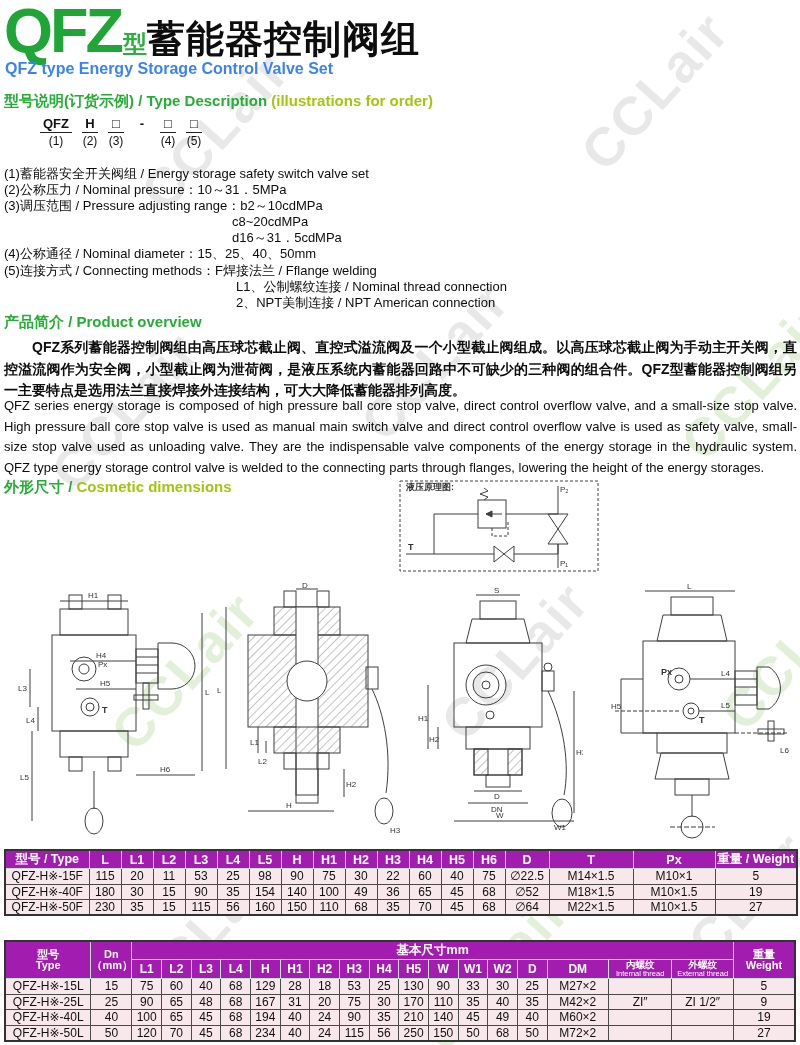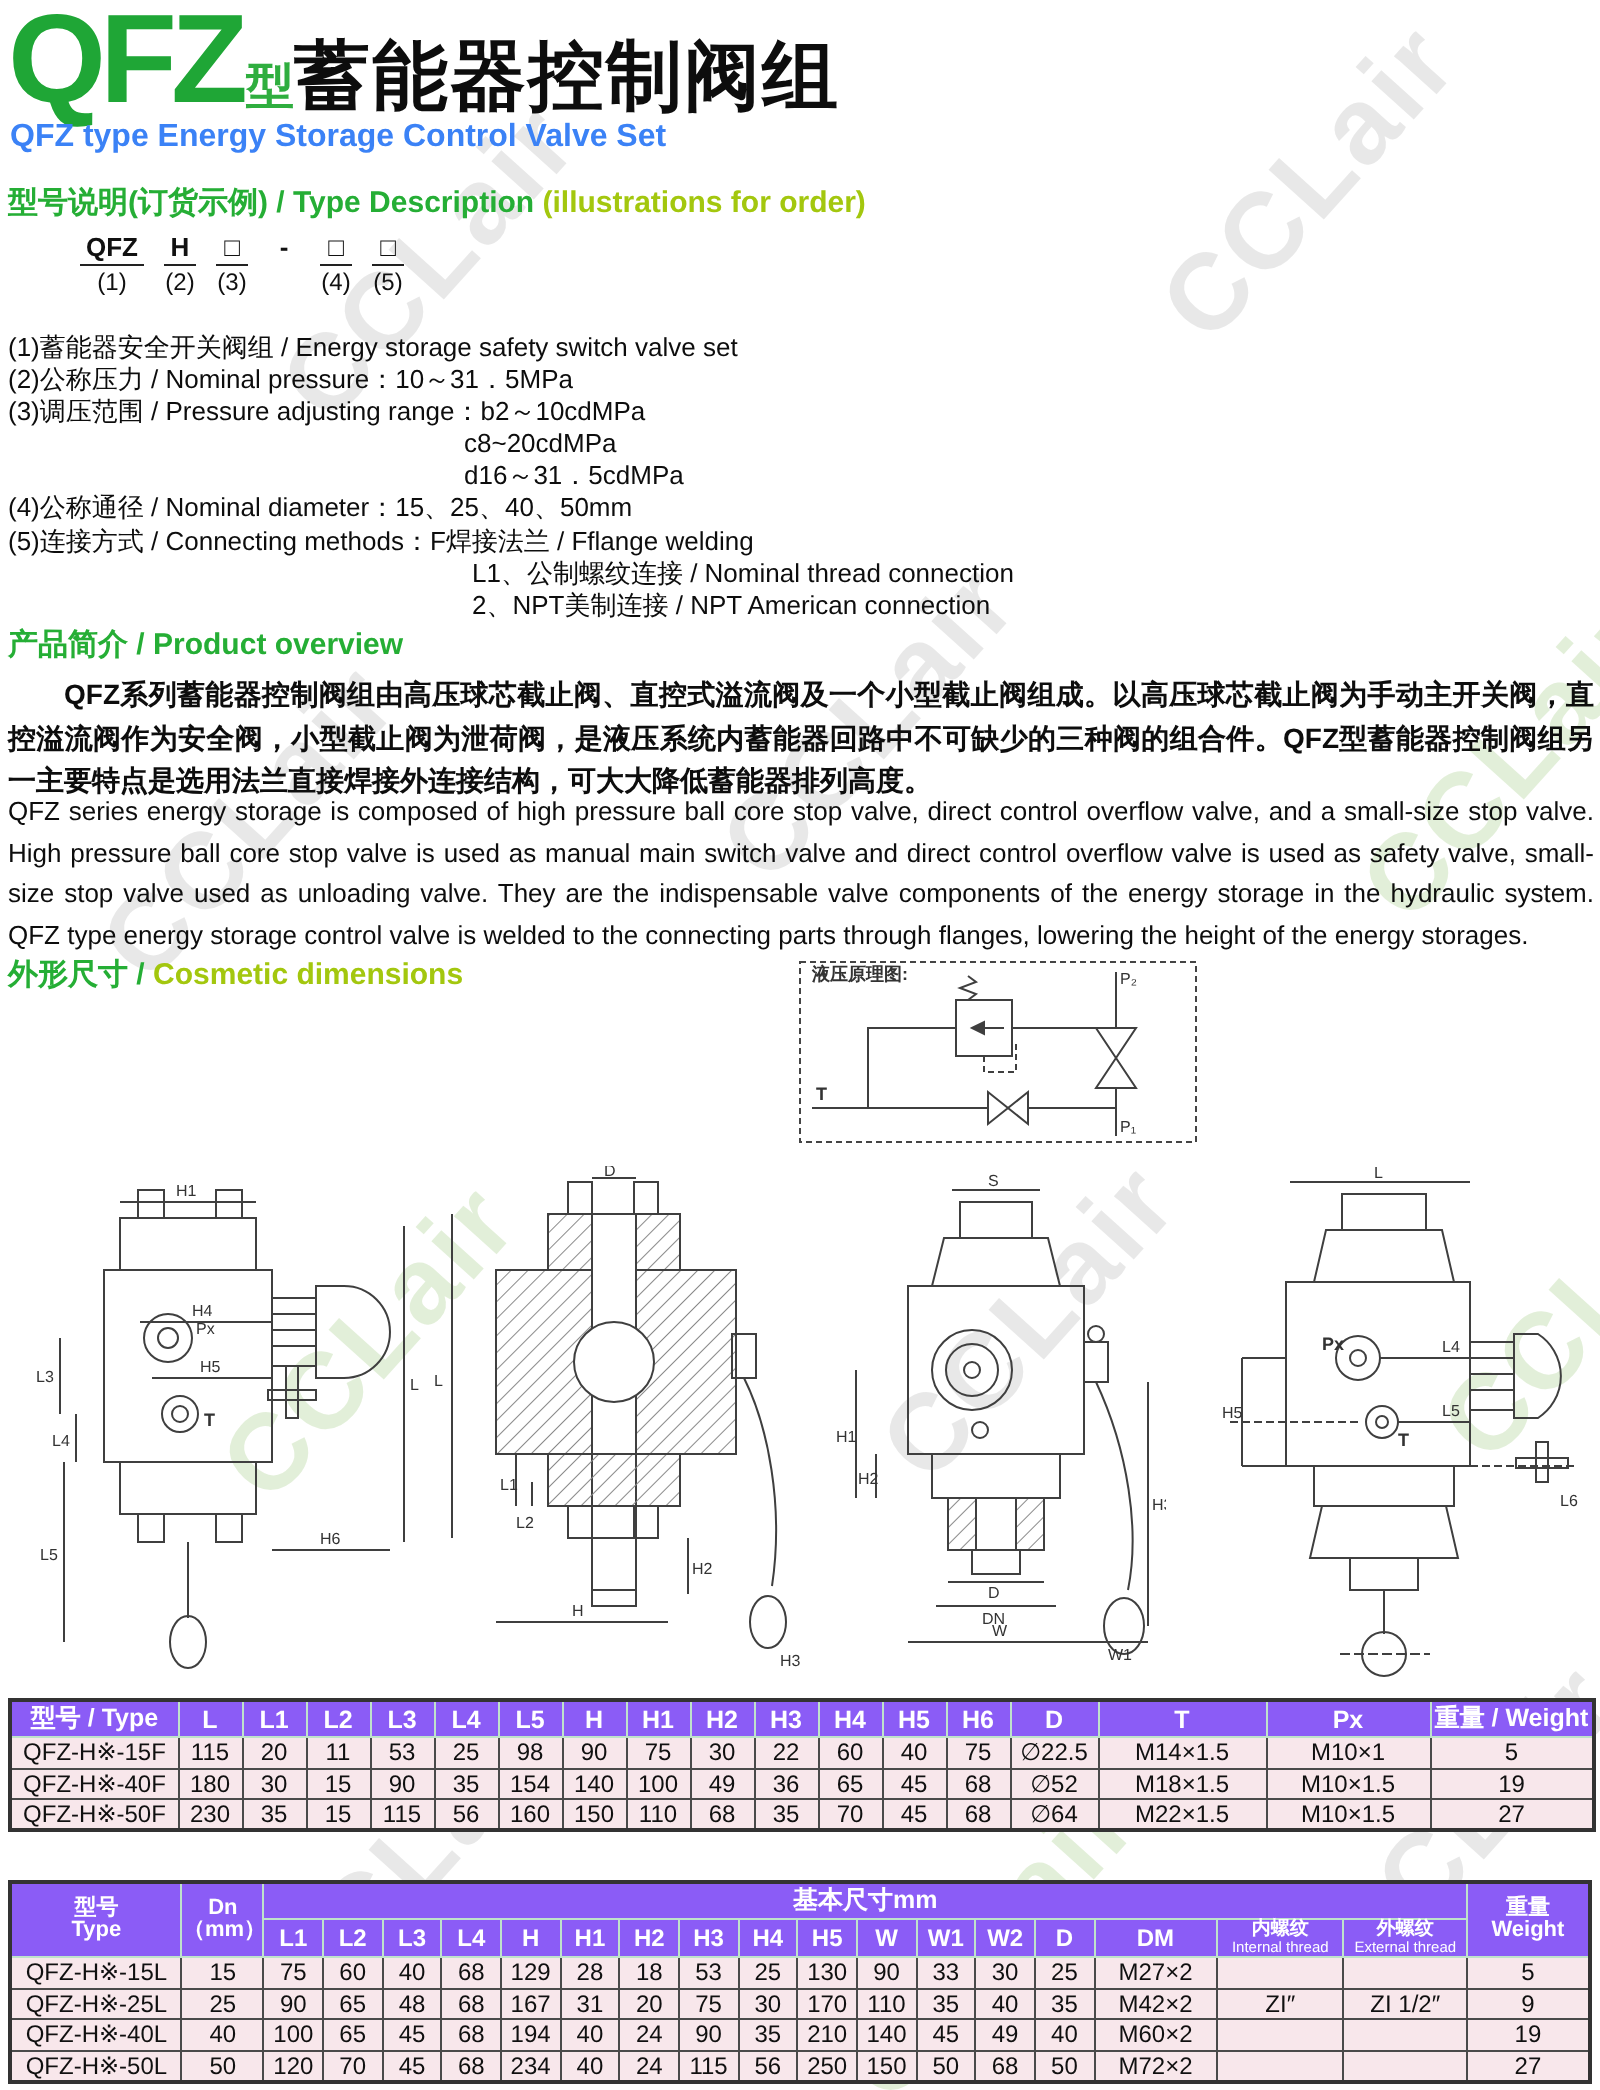--- a/index.html
+++ b/index.html
@@ -48,21 +48,21 @@
   
   .schematic { position:absolute; left:398px; top:476px; }
   .drawing { position:absolute; }
   svg text { font-family:"Liberation Sans","DejaVu Sans",sans-serif; fill:#333; stroke:none; }
 
   
   table { border-collapse:collapse; table-layout:fixed; position:absolute; left:4px; width:792px;
           font-size:12px; text-align:center; background:#f8e7eb; border:2px solid #333; }
   #table1 { top:849px; }
   #table2 { top:940px; }
-  th { background:#8b5cf6; color:#fff; font-weight:bold; border:1px solid #bfe2cb; padding:0; }
+  th { background:#a21caf; color:#fff; font-weight:bold; border:1px solid #bfe2cb; padding:0; }
   #table1 th { height:18px; font-size:12.5px; }
   td { border:1px solid #4a4a4a; height:15.5px; padding:0 1px; color:#101010; }
   #table2 th.h1 { height:18px; font-size:12.5px; }
   #table2 th.h2 { height:17px; font-size:12px; }
   .th-2line { line-height:11px; }
   .th-2line .l1 { display:block; font-size:11px; }
   .th-thread { line-height:9px; }
   .th-thread .l1 { display:block; font-size:9.5px; }
   .th-thread .l2 { display:block; font-size:7.5px; font-weight:normal; }
 </style>

